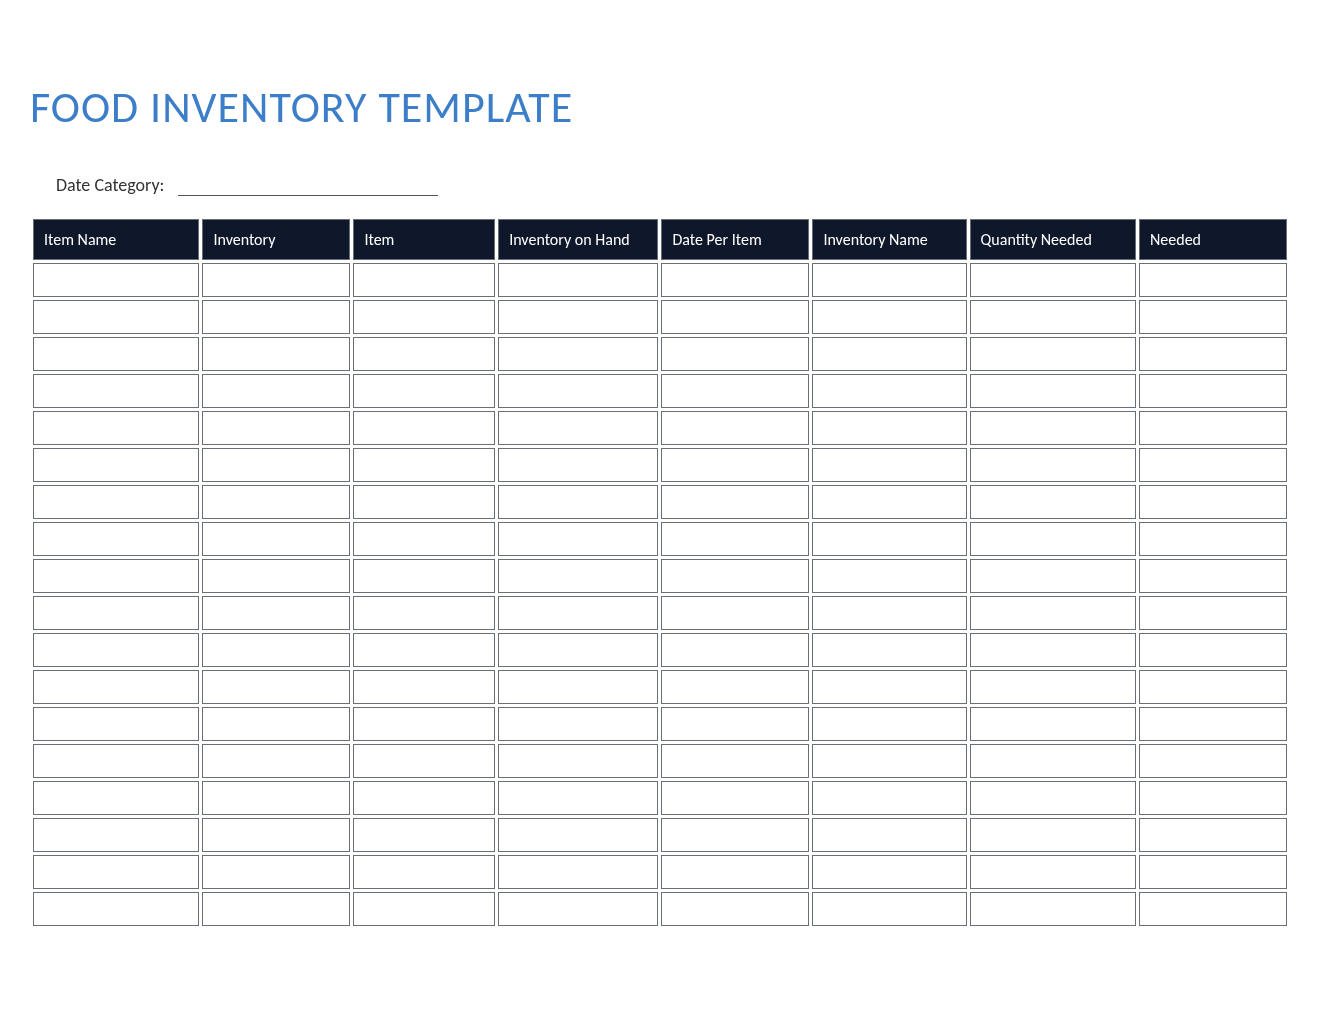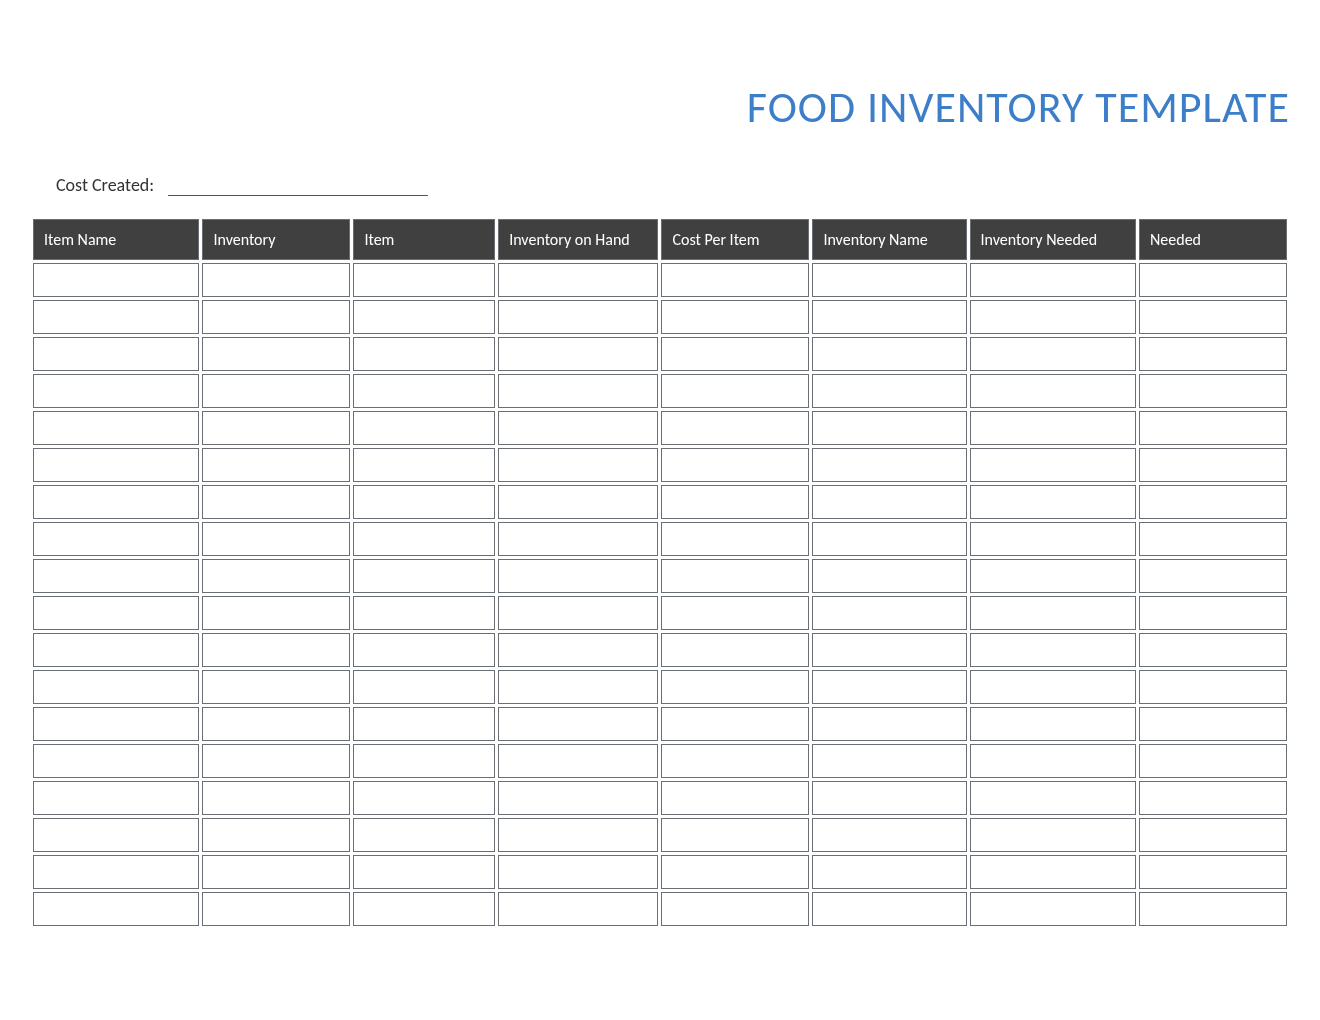--- a/index.html
+++ b/index.html
@@ -8,21 +8,21 @@
     padding: 0;
     width: 1320px;
     height: 1020px;
     background: #ffffff;
     font-family: Calibri, "Segoe UI", Arial, sans-serif;
   }
   .page {
     padding: 60px 30px 40px 30px;
   }
   .title {
-    text-align: right;
+    text-align: left;
     color: #3d7ec9;
     font-size: 44px;
     letter-spacing: 1px;
     font-weight: 400;
     margin: 20px 0 40px 0;
   }
   .date-row {
     display: flex;
     align-items: flex-end;
     margin: 0 0 20px 26px;
@@ -37,21 +37,21 @@
     width: 260px;
     height: 20px;
   }
   table.inv {
     width: 100%;
     border-collapse: separate;
     border-spacing: 3px 3px;
     table-layout: fixed;
   }
   table.inv th {
-    background: #404040;
+    background: #0f172a;
     color: #ffffff;
     font-weight: 400;
     font-size: 16px;
     text-align: left;
     padding: 10px 10px;
     border: 1px solid #6a6f75;
     height: 40px;
     white-space: nowrap;
     overflow: hidden;
   }
@@ -70,44 +70,44 @@
   col.c-stat  { width: 12%; }
 </style>
 </head>
 <body>
 
 <div class="page">
 
   <h1 class="title">FOOD INVENTORY TEMPLATE</h1>
 
   <div class="date-row">
-    <span class="date-label">Cost Created:</span>
+    <span class="date-label">Date Category:</span>
     <span class="date-line"></span>
   </div>
 
   <table class="inv">
     <colgroup>
       <col class="c-item">
         <col class="c-cat">
         <col class="c-brand">
         <col class="c-qoh">
       <col class="c-cost">
         <col class="c-inv">
         <col class="c-qn">
         <col class="c-stat">
     </colgroup>
     <thead>
       <tr>
         <th>Item Name</th>
         <th>Inventory</th>
         <th>Item</th>
         <th>Inventory on Hand</th>
-        <th>Cost Per Item</th>
+        <th>Date Per Item</th>
         <th>Inventory Name</th>
-        <th>Inventory Needed</th>
+        <th>Quantity Needed</th>
         <th>Needed</th>
       </tr>
     </thead>
     <tbody>
         <tr>
           <td></td>
           <td></td>
           <td></td>
           <td></td>
           <td></td>

